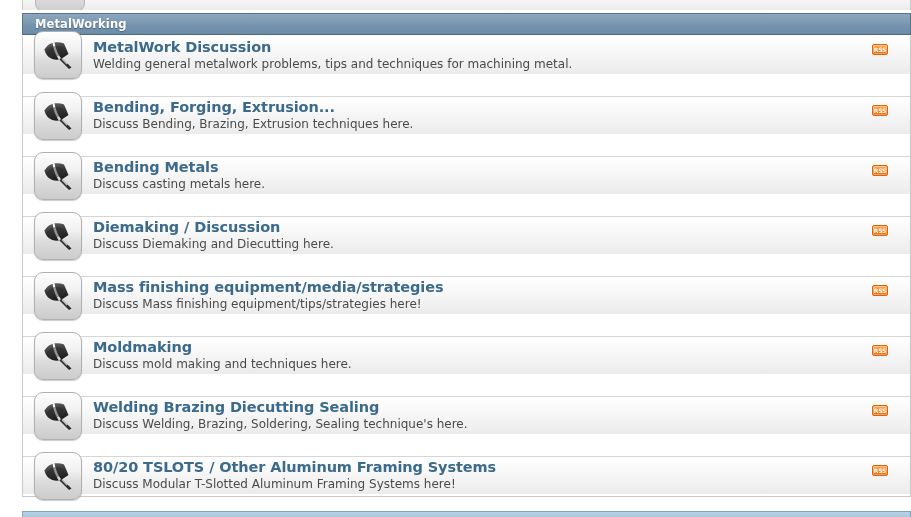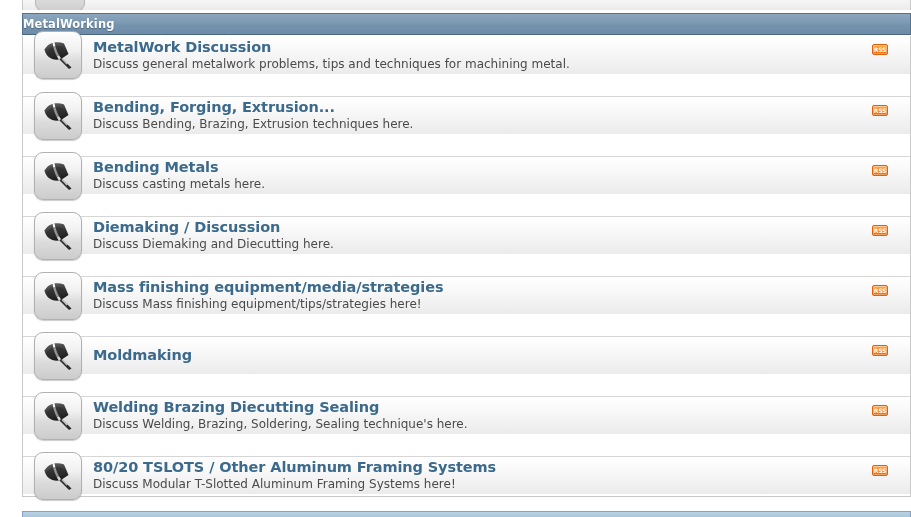--- a/index.html
+++ b/index.html
@@ -57,20 +57,21 @@
 
   
   .cat-header {
     height: 22px;
     background: linear-gradient(to bottom, #8ba6bd 0%, #7d9ab3 45%, #7593ad 55%, #6d8ca8 100%);
     border: 1px solid #56718d;
     border-bottom: 1px solid #4d6780;
     box-sizing: border-box;
     display: flex;
     align-items: center;
+    padding-left: 12px;
     position: relative;
   }
   .cat-header-title {
     color: #ffffff;
     font-size: 11.5px;
     font-weight: bold;
     letter-spacing: 0.1px;
     text-shadow: 0 1px 1px rgba(40,60,80,0.55);
   }
 
@@ -219,21 +220,21 @@
         </defs>
         <path d="M3.5 9.5 C7 2.5 16 0.5 23 3.5 L27.5 14 L20 19 C12 21.5 5 17 3.5 9.5 Z" fill="url(#g-dark)"></path>
         <path d="M13.5 2.2 C14.5 8 17 15 21.6 19.8 L19.2 21.2 C14.5 15.6 12.2 8.6 11.6 2.6 Z" fill="url(#g-light)"></path>
         <path d="M20.5 17.5 L27.5 24.5 L30.5 27.5 L28 29 L24.5 25.5 L18.5 19.5 Z" fill="#2c2c2c"></path>
         <path d="M21.5 18.2 L26.8 23.6 L25.6 24.4 L20.4 19.1 Z" fill="#dcdcdc" opacity="0.85"></path>
         <ellipse cx="14" cy="11.5" rx="8.5" ry="5.5" fill="#2a2a2a" opacity="0.45" transform="rotate(-18 14 11.5)"></ellipse>
       </svg>
     </div>
     <div class="forum-text">
       <a class="forum-title" href="#">MetalWork Discussion</a>
-      <div class="forum-desc">Discuss general metalwork problems, tips and techniques for machining metal.</div>
+      <div class="forum-desc">Welding general metalwork problems, tips and techniques for machining metal.</div>
     </div>
     <div class="rss-cell">
       <div class="rss-badge">
         <span>RSS</span>
       </div>
     </div>
   </div>
 
   <div class="forum-row">
     <div class="forum-icon">
@@ -379,20 +380,21 @@
         </defs>
         <path d="M3.5 9.5 C7 2.5 16 0.5 23 3.5 L27.5 14 L20 19 C12 21.5 5 17 3.5 9.5 Z" fill="url(#g-dark)"></path>
         <path d="M13.5 2.2 C14.5 8 17 15 21.6 19.8 L19.2 21.2 C14.5 15.6 12.2 8.6 11.6 2.6 Z" fill="url(#g-light)"></path>
         <path d="M20.5 17.5 L27.5 24.5 L30.5 27.5 L28 29 L24.5 25.5 L18.5 19.5 Z" fill="#2c2c2c"></path>
         <path d="M21.5 18.2 L26.8 23.6 L25.6 24.4 L20.4 19.1 Z" fill="#dcdcdc" opacity="0.85"></path>
         <ellipse cx="14" cy="11.5" rx="8.5" ry="5.5" fill="#2a2a2a" opacity="0.45" transform="rotate(-18 14 11.5)"></ellipse>
       </svg>
     </div>
     <div class="forum-text">
       <a class="forum-title" href="#">Moldmaking</a>
+      <div class="forum-desc">Discuss mold making and techniques here.</div>
     </div>
     <div class="rss-cell">
       <div class="rss-badge">
         <span>RSS</span>
       </div>
     </div>
   </div>
 
   <div class="forum-row">
     <div class="forum-icon">

